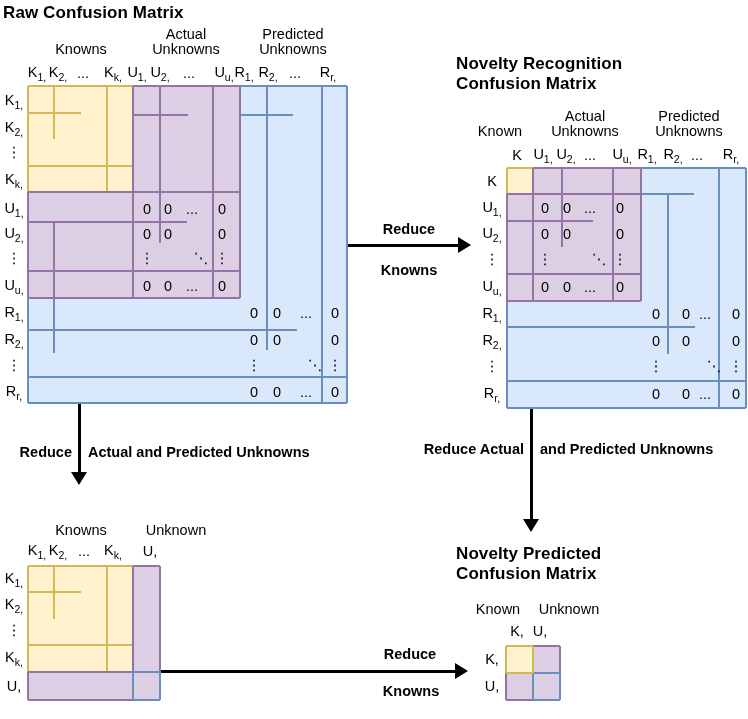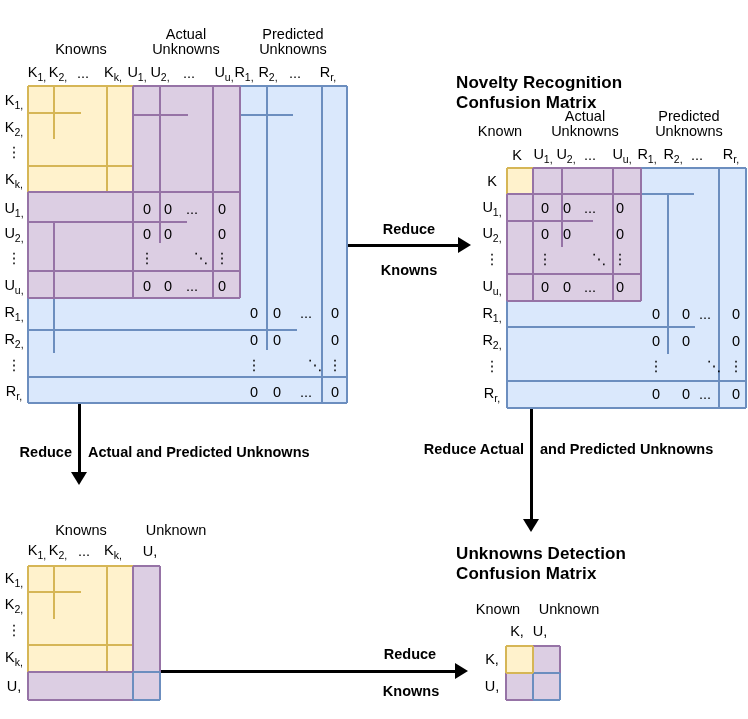--- a/index.html
+++ b/index.html
@@ -16,29 +16,30 @@
   .ctr{transform:translateX(-50%);}
   .aline{position:absolute;background:#000;}
   .ahead-r{position:absolute;width:0;height:0;border-top:8px solid transparent;border-bottom:8px solid transparent;border-left:13px solid #000;}
   .ahead-d{position:absolute;width:0;height:0;border-left:8px solid transparent;border-right:8px solid transparent;border-top:13px solid #000;}
 </style>
 </head>
 <body>
 
 <div id="canvas">
 
-
-  <div class="title" style="left:456px;top:73px;">
+  <div class="title" style="left:3px;top:3px;">Raw Confusion Matrix</div>
+
+  <div class="title" style="left:456px;top:54px;">
     <span style="display:block;">Novelty Recognition</span>
     <span style="display:block;">Confusion Matrix</span>
   </div>
 
 
   <div class="title" style="left:456px;top:544px;">
-    <span style="display:block;">Unknowns Detection</span>
+    <span style="display:block;">Novelty Predicted</span>
     <span style="display:block;">Confusion Matrix</span>
   </div>
 
   <div>
     <div class="alab ctr" style="left:409px;top:222px;">Reduce</div>
     <div class="aline" style="left:347px;top:244px;width:112px;height:3px;"></div>
     <div class="ahead-r" style="left:458px;top:237px;"></div>
     <div class="alab ctr" style="left:409px;top:263px;">Knowns</div>
   </div>
 

